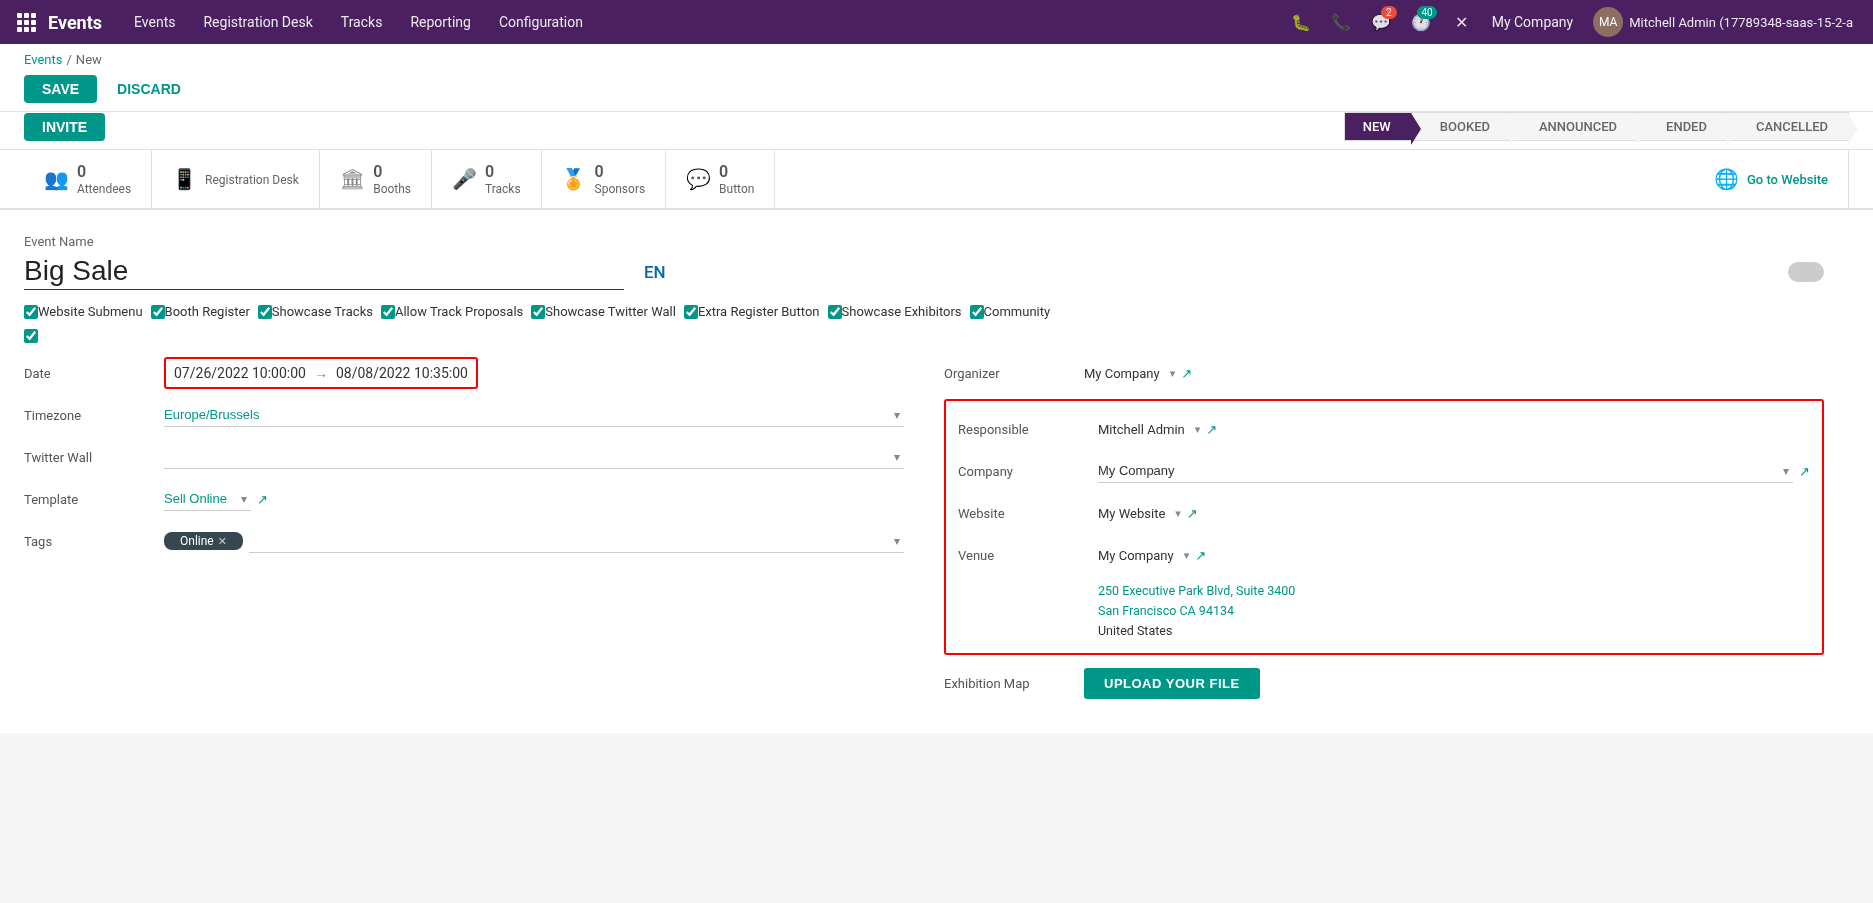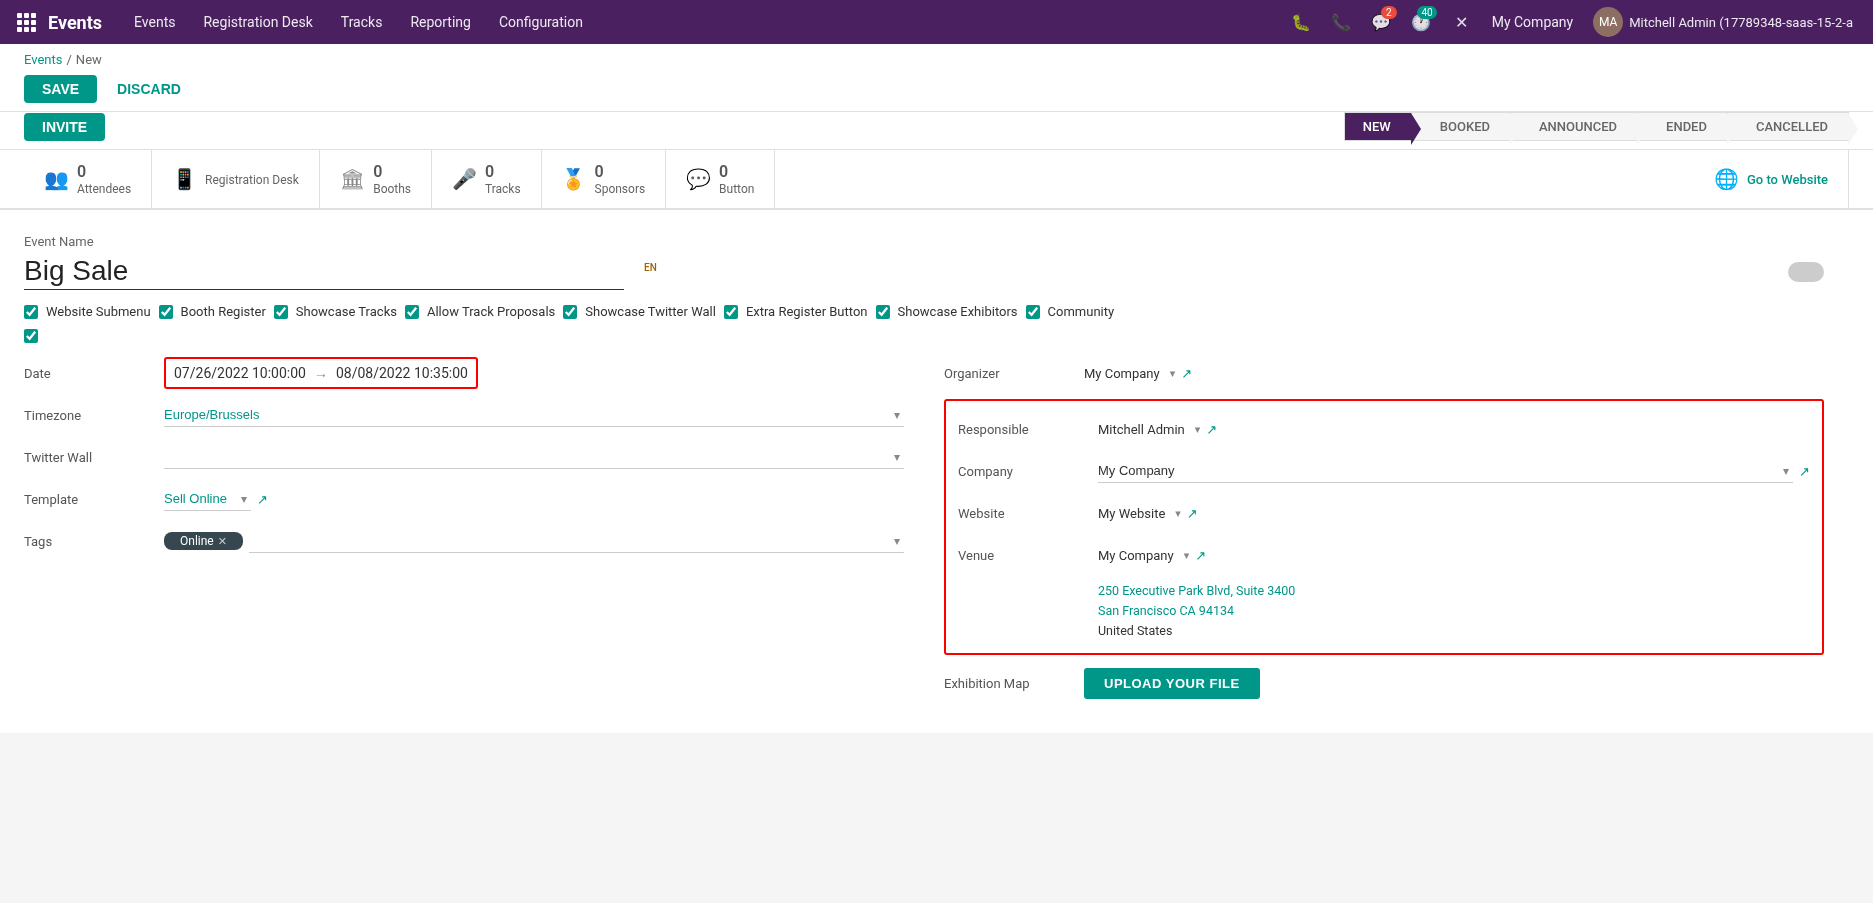--- a/index.html
+++ b/index.html
@@ -62,25 +62,25 @@
     .smart-btn .label { font-size: 12px; color: #666; }
     .smart-btn-go { margin-left: auto; color: #009688; font-weight: 500; }
 
     
     .main-content { background: white; margin: 0; padding: 24px; }
     .form-section { max-width: 1800px; }
 
     .event-name-label { font-size: 13px; color: #666; margin-bottom: 4px; }
     .event-name-input { font-size: 28px; font-weight: 500; border: none; border-bottom: 1px solid #333; outline: none; width: 600px; padding: 2px 0; display: block; color: #222; }
 
-    .lang-badge { color: #a16207; font-size: 10px; font-weight: 500; margin-left: 20px; cursor: pointer; }
+    .lang-badge { color: #0369a1; font-size: 17px; font-weight: 500; margin-left: 20px; cursor: pointer; }
     .publish-toggle { width: 36px; height: 20px; background: #ccc; border-radius: 10px; cursor: pointer; margin-left: auto; }
 
     .checkboxes-row { display: flex; align-items: center; flex-wrap: wrap; gap: 0 8px; margin: 14px 0 10px; }
-    .checkbox-item { display: flex; align-items: center; gap: 8px; font-size: 13px; color: #333; }
+    .checkbox-item { display: flex; align-items: center; gap: 0; font-size: 13px; color: #333; }
     .checkbox-item input[type=checkbox] { accent-color: #009688; width: 14px; height: 14px; }
 
     
     .form-columns { display: flex; gap: 40px; margin-top: 12px; }
     .form-col { flex: 1; }
 
     .form-row { display: flex; align-items: center; margin-bottom: 10px; min-height: 32px; }
     .form-label { width: 140px; min-width: 140px; font-size: 13px; color: #555; }
     .date-range { display: flex; align-items: center; gap: 8px; border: 2px solid red; padding: 6px 8px; border-radius: 3px; }
     .date-arrow { color: #888; }

